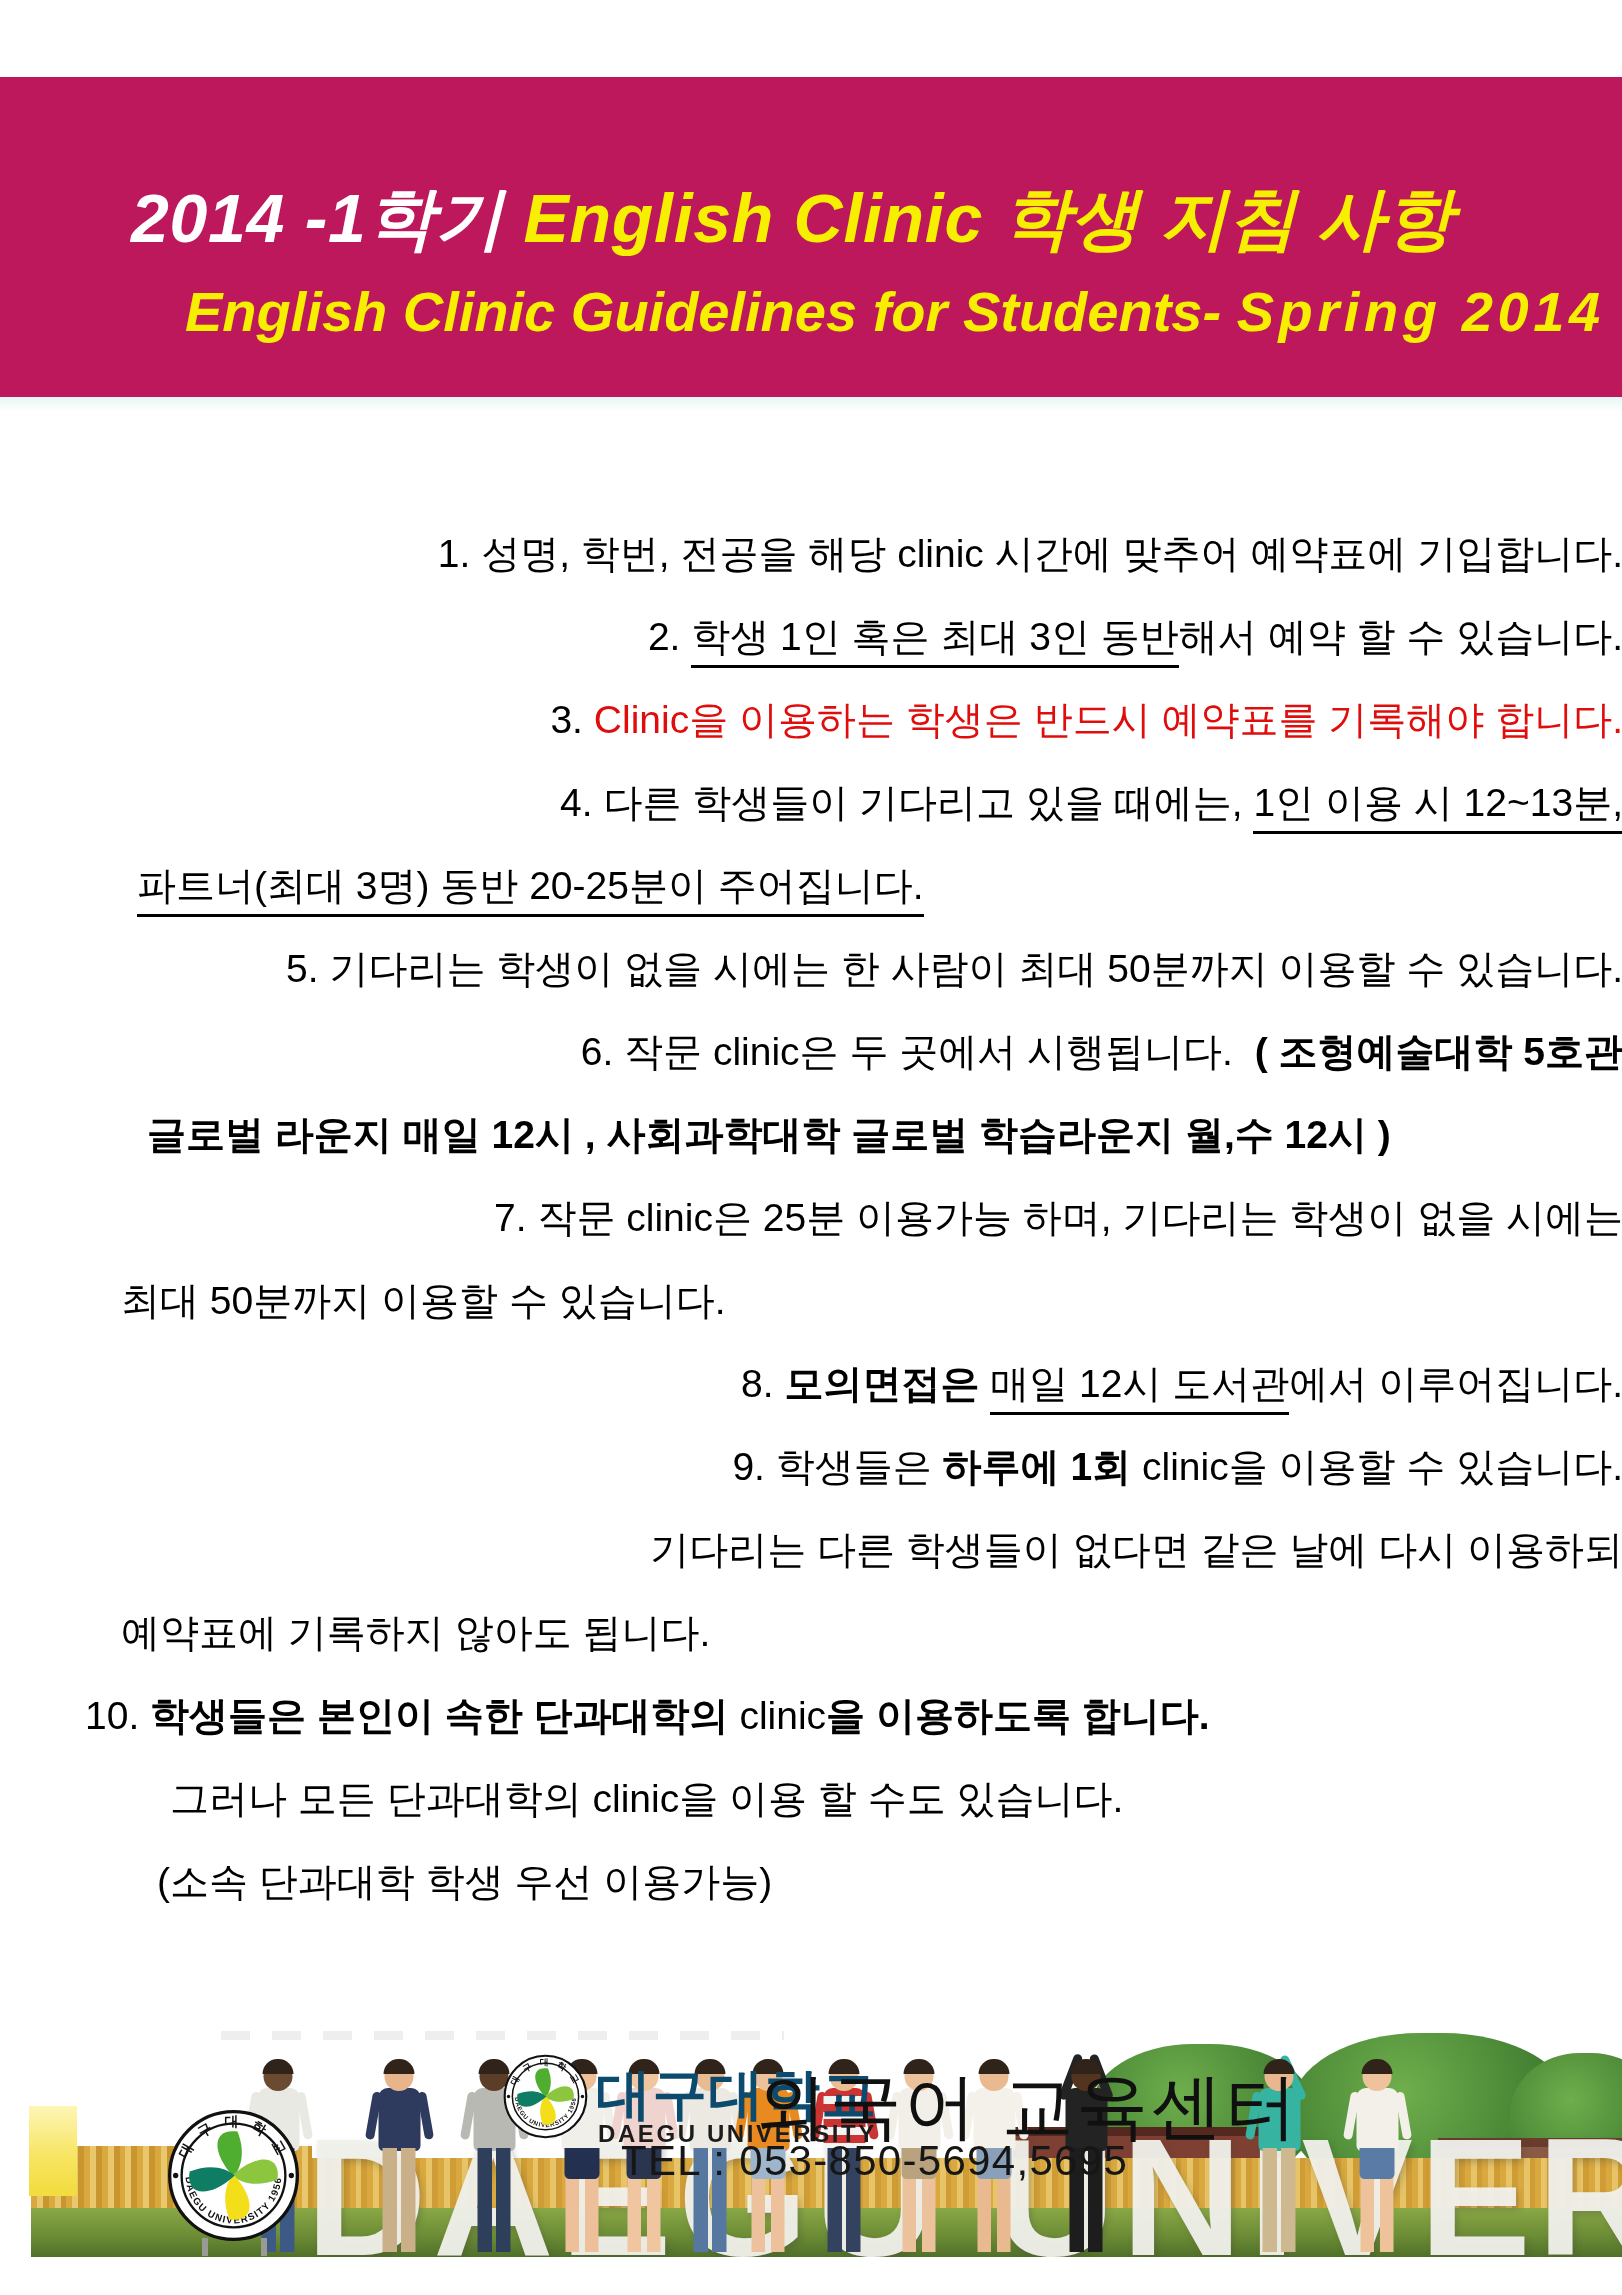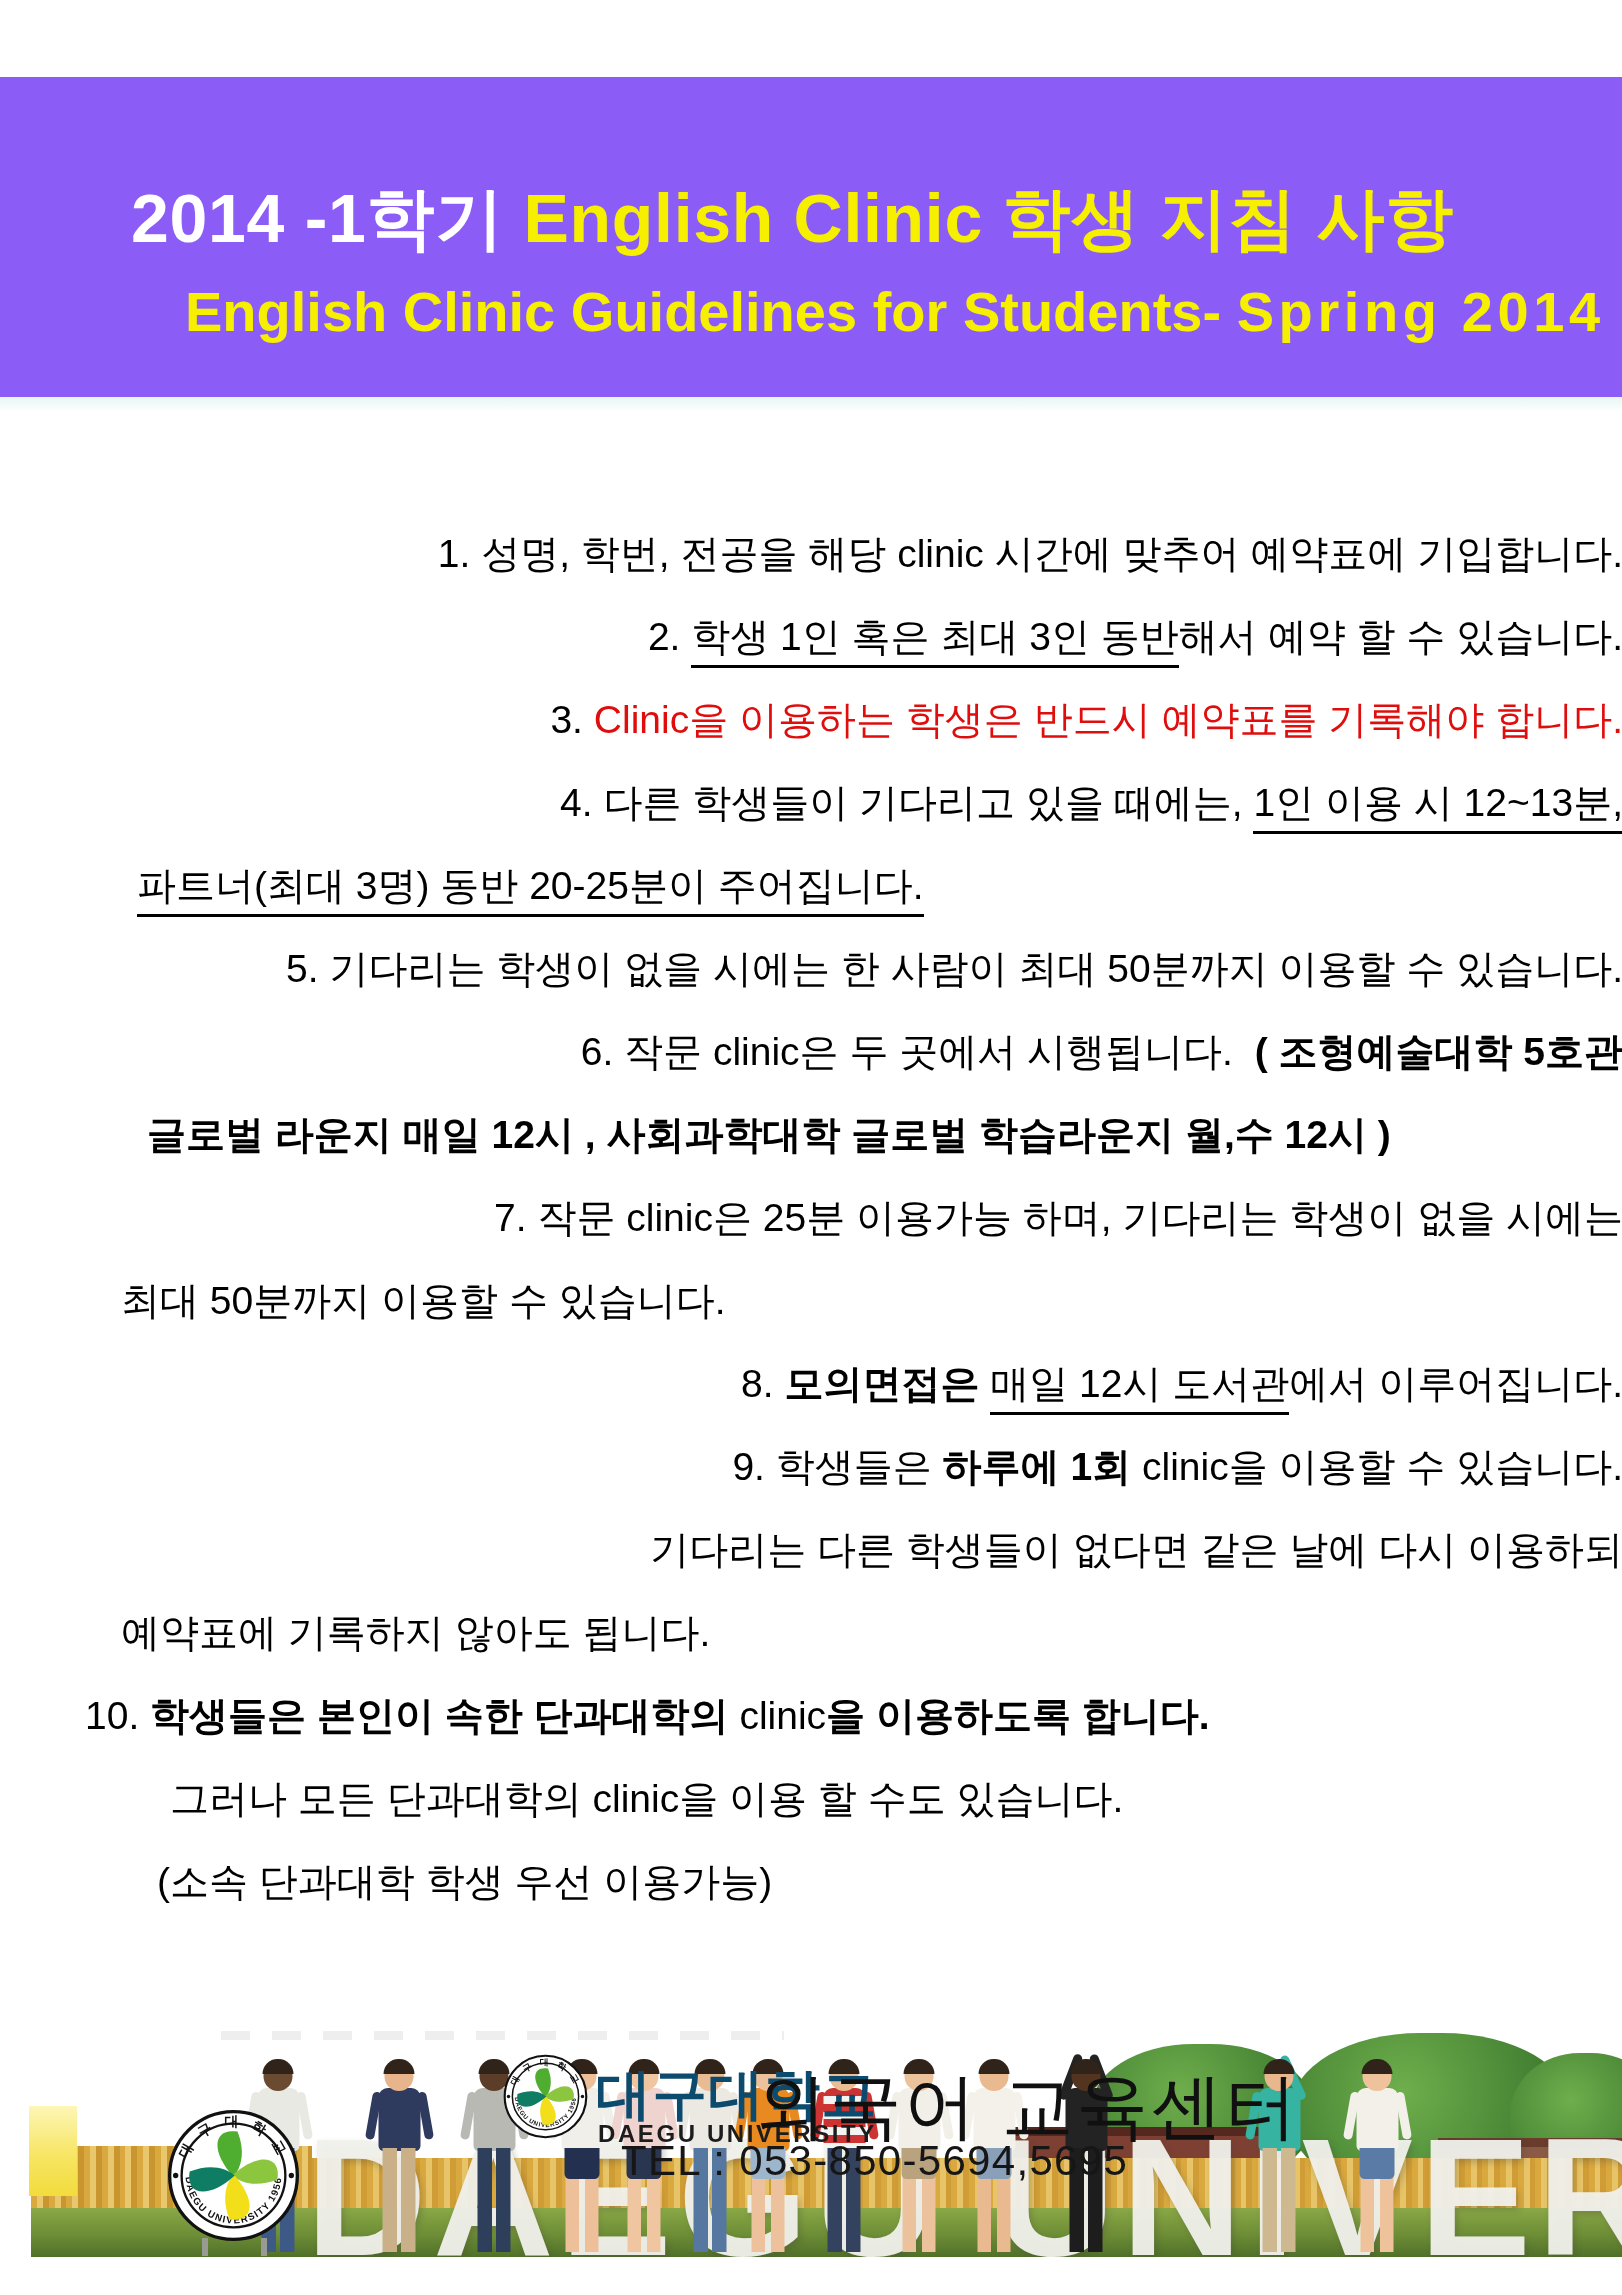--- a/index.html
+++ b/index.html
@@ -88,21 +88,21 @@
   .tel{position:absolute;left:590px;top:107px;font-size:42px;color:#161616;letter-spacing:1.3px;}
 
   .yellow-sq{position:absolute;left:29.4px;top:2106px;width:48px;height:90px;
              background:linear-gradient(180deg,#fdf6b6 0%,#f7e563 55%,#f2dc3d 100%);}
 </style>
 </head>
 <body>
 
 <div class="page">
 
-  <div class="header" style="background:#8b5cf6;">
+  <div class="header" style="background:#be185d;font-style:italic;">
     <div class="title1"><span class="wh">2014 -1학기 </span><span class="yl">English Clinic 학생 지침 사항</span></div>
     <div class="title2"><span>English Clinic Guidelines for Students- </span><span class="spaced">Spring 2014</span></div>
   </div>
   <div class="header-fade"></div>
 
   <div class="guidelines">
       <div class="gline lvl0"><span class="">1. 성명, 학번, 전공을 해당 clinic 시간에 맞추어 예약표에 기입합니다.</span></div>
       <div class="gline lvl0"><span class="">2. </span><span class="u ">학생 1인 혹은 최대 3인 동반</span><span class="">해서 예약 할 수 있습니다.</span></div>
       <div class="gline lvl0"><span class="">3. </span><span class="r">Clinic을 이용하는 학생은 반드시 예약표를 기록해야 합니다.</span></div>
       <div class="gline lvl0"><span class="">4. 다른 학생들이 기다리고 있을 때에는, </span><span class="u ">1인 이용 시 12~13분,</span></div>

